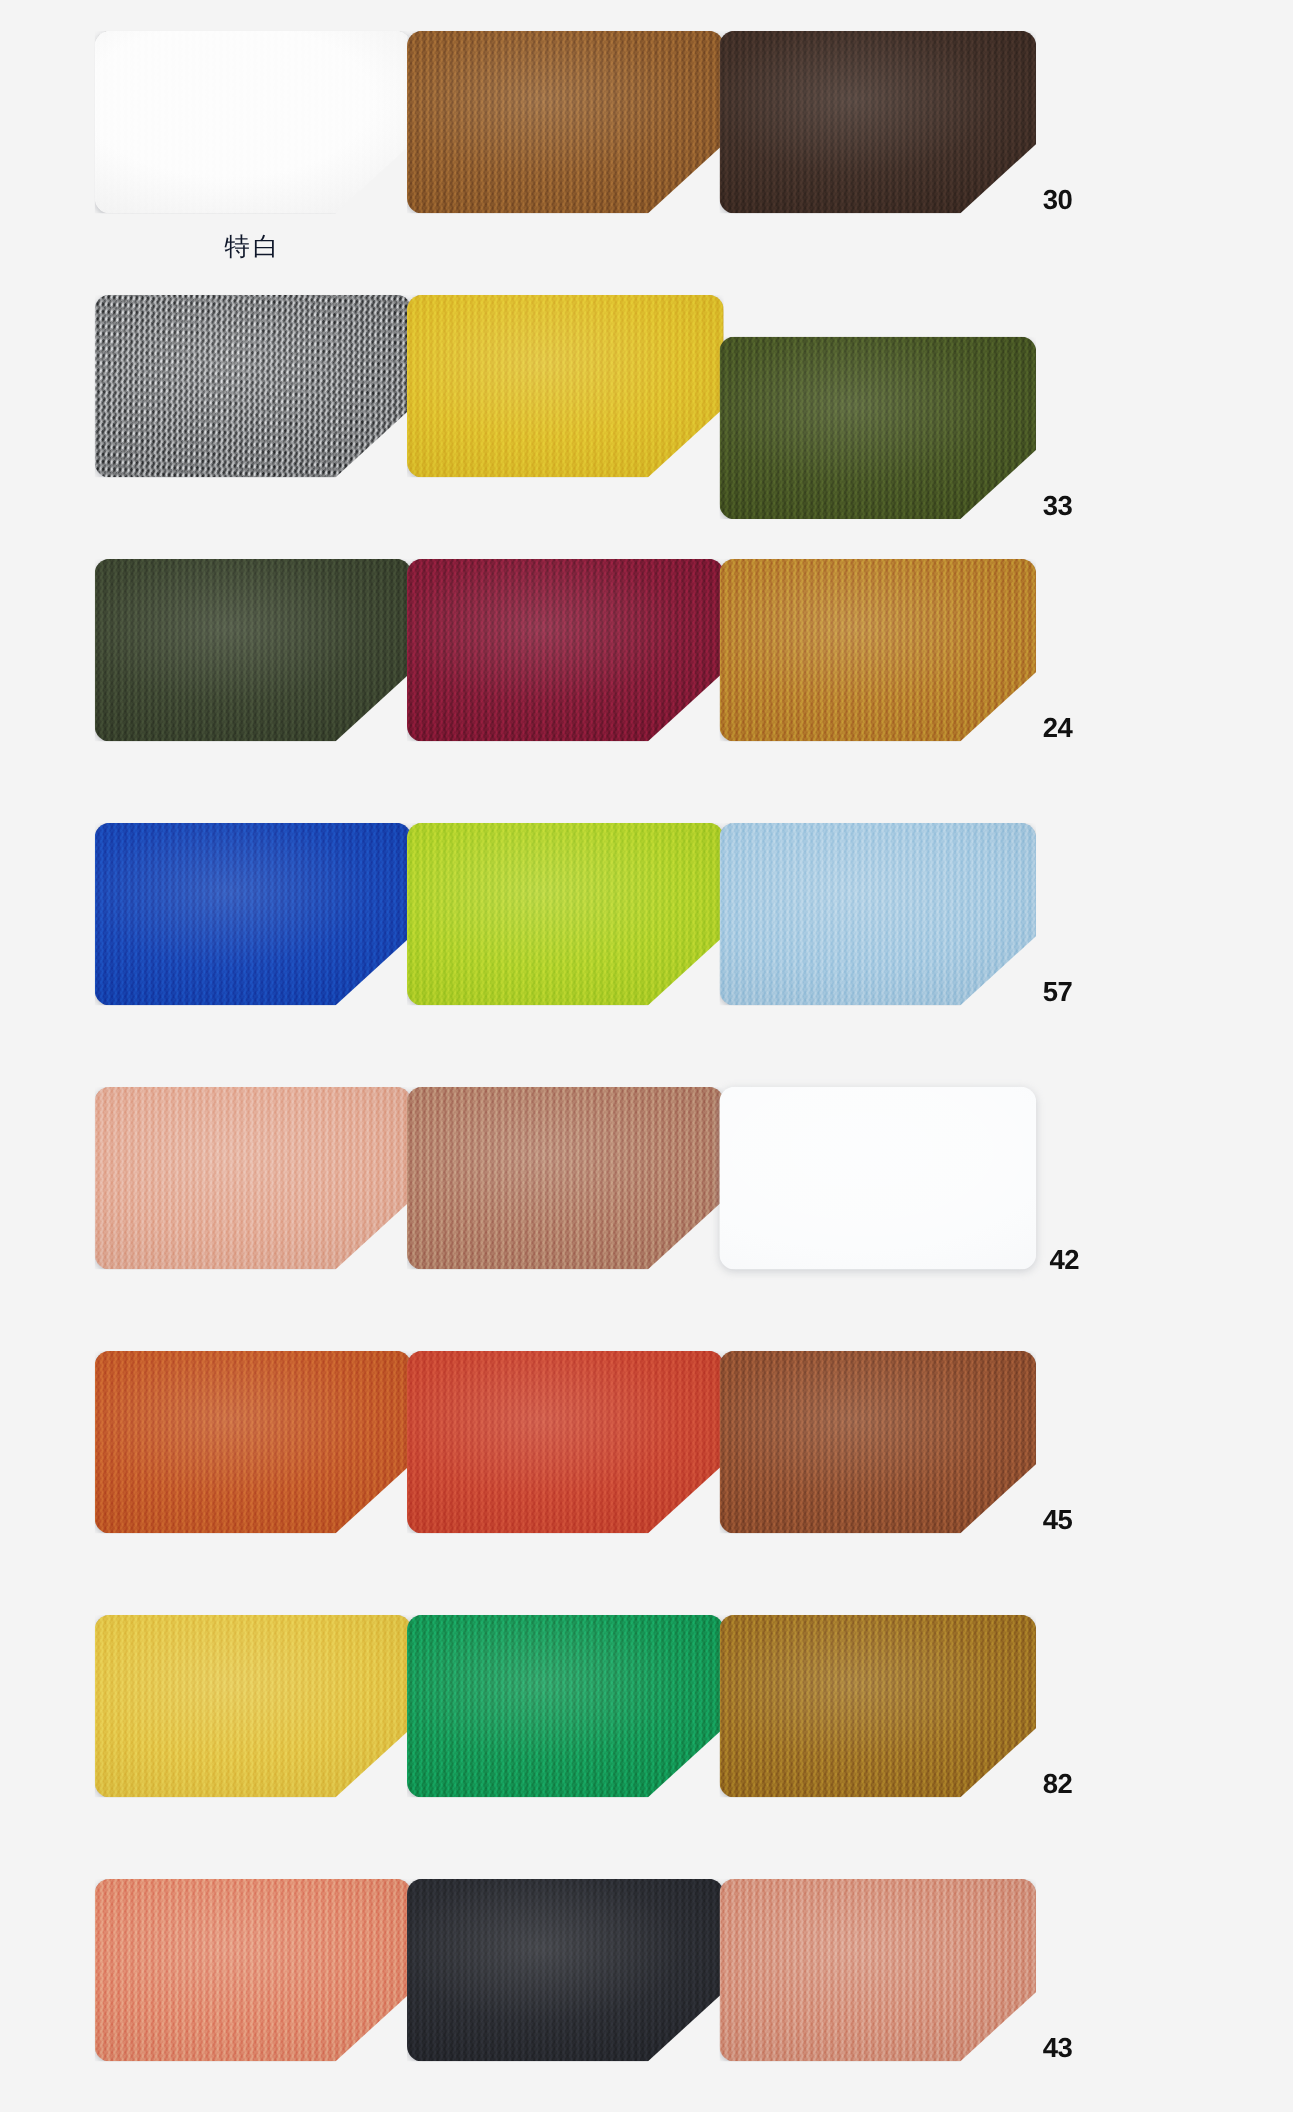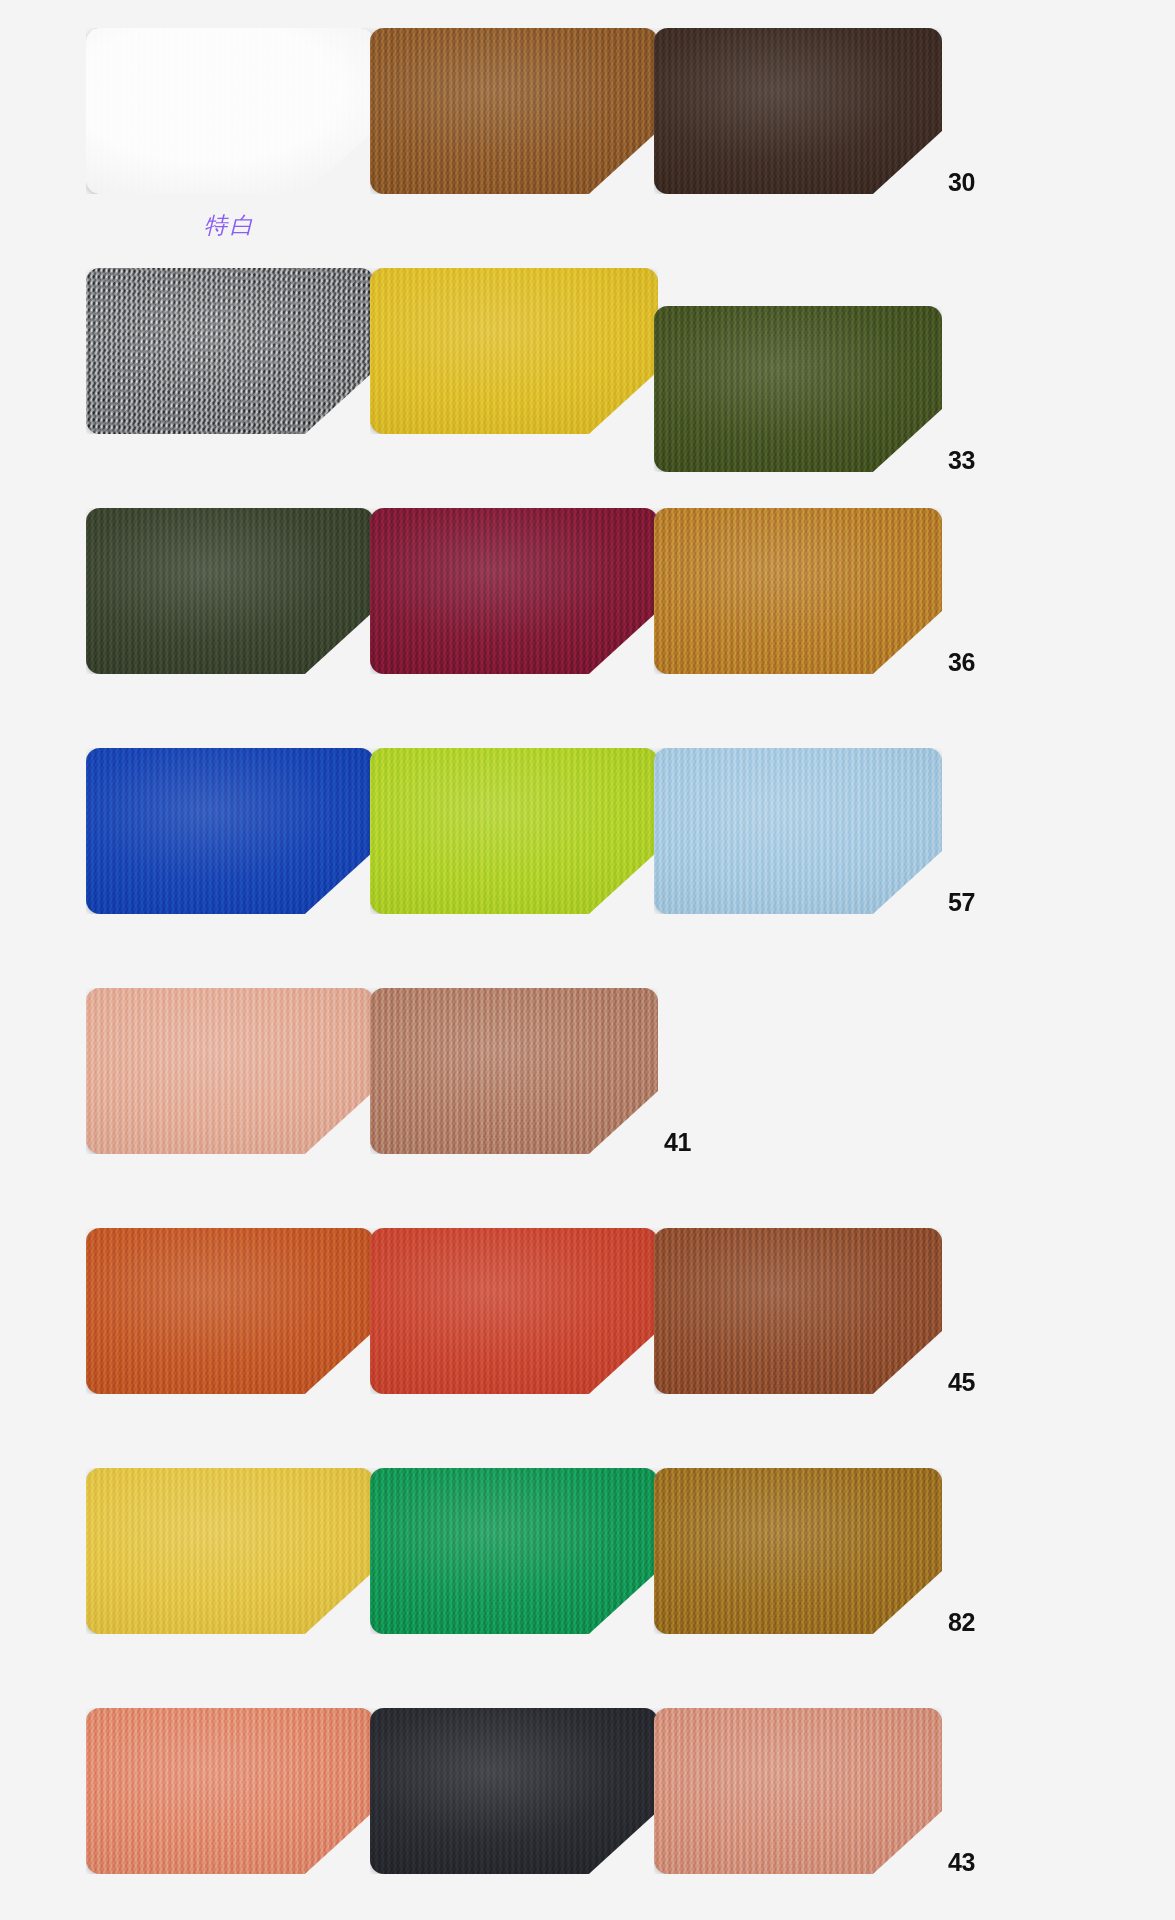--- a/index.html
+++ b/index.html
@@ -167,24 +167,23 @@
   }
 
   .swatch-caption {
     position: absolute;
     top: 186px;
     left: 0;
     width: 288px;
     text-align: center;
     font-family: "DejaVu Sans", "Liberation Sans", sans-serif;
     font-size: 23px;
-    color: #8b5cf6;
+    color: #0f172a;
     letter-spacing: 3px;
     line-height: 1;
-    font-style: italic;
   }
   .swatch-caption:empty { display: none; }
 </style>
 </head>
 <body>
 
 <div id="palette-grid">
     <div class="swatch-cell" style="left: 86px; top: 28px;">
       <div class="swatch-chip-wrap">
         <div class="swatch-chip">
@@ -266,21 +265,21 @@
         <div class="swatch-number">35</div>
       </div>
     </div>
     <div class="swatch-cell" style="left: 654px; top: 508px;">
       <div class="swatch-chip-wrap">
         <div class="swatch-chip">
           <div class="swatch-base" style="background: rgb(182, 124, 39);"></div>
           <div class="knit-tex"></div>
           <div class="swatch-shade"></div>
         </div>
-        <div class="swatch-number">36</div>
+        <div class="swatch-number">24</div>
       </div>
     </div>
     <div class="swatch-cell" style="left: 86px; top: 748px;">
       <div class="swatch-chip-wrap">
         <div class="swatch-chip">
           <div class="swatch-base" style="background: rgb(18, 64, 178);"></div>
           <div class="knit-tex"></div>
           <div class="swatch-shade"></div>
         </div>
         <div class="swatch-number">37</div>
@@ -319,20 +318,29 @@
     <div class="swatch-cell" style="left: 370px; top: 988px;">
       <div class="swatch-chip-wrap">
         <div class="swatch-chip">
           <div class="swatch-base" style="background: rgb(177, 124, 101);"></div>
           <div class="knit-tex"></div>
           <div class="swatch-shade"></div>
         </div>
         <div class="swatch-number">41</div>
       </div>
     </div>
+    <div class="swatch-cell" style="left: 654px; top: 988px;">
+      <div class="swatch-chip-wrap">
+        <div class="swatch-chip no-clip">
+          <div class="swatch-base" style="background: rgb(251, 252, 253);"></div>
+          <div class="swatch-shade light"></div>
+        </div>
+        <div class="swatch-number" style="top: 146px; padding-left: 12px;">42</div>
+      </div>
+    </div>
     <div class="swatch-cell" style="left: 86px; top: 1228px;">
       <div class="swatch-chip-wrap">
         <div class="swatch-chip">
           <div class="swatch-base" style="background: rgb(194, 85, 35);"></div>
           <div class="knit-tex"></div>
           <div class="swatch-shade"></div>
         </div>
         <div class="swatch-number">43</div>
       </div>
     </div>

